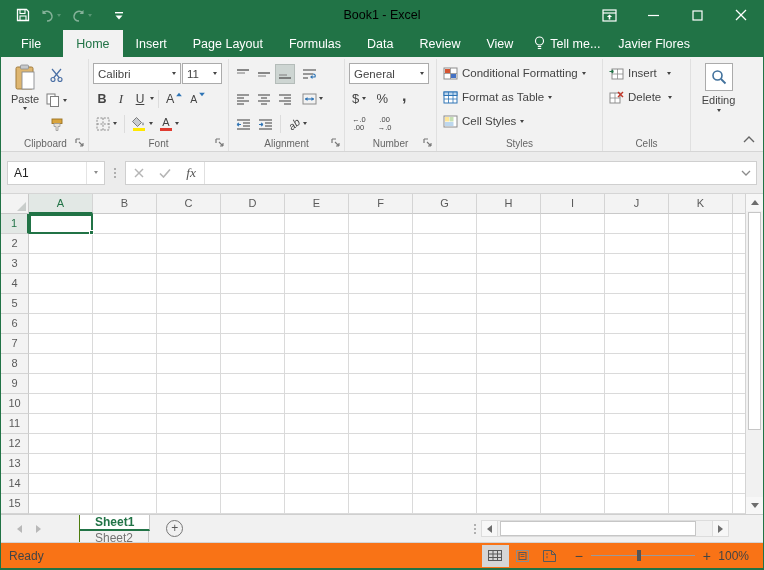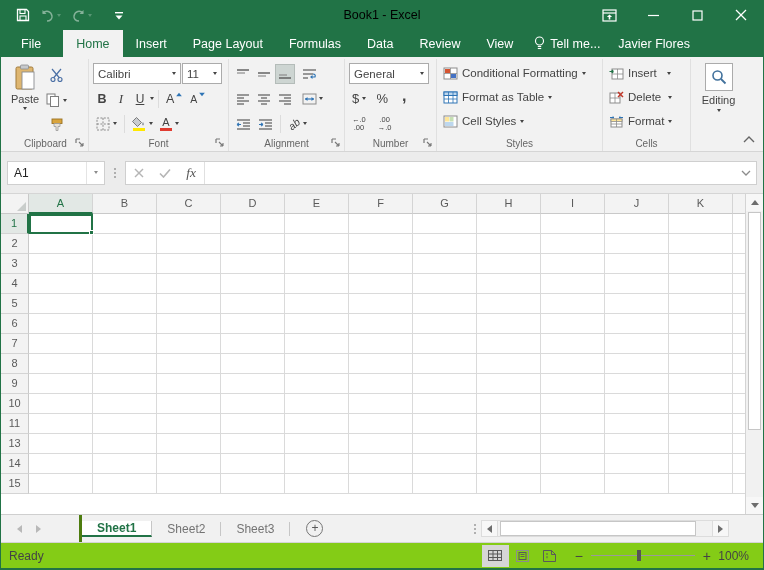--- a/index.html
+++ b/index.html
@@ -82,32 +82,32 @@
   .fill-handle { position:absolute; right:-3px; bottom:-3px; width:5px; height:5px; background:var(--excel-green); border:1px solid #fff; }
   .row-sliver { flex:1; border-bottom:1px solid #dadada; }
   .vscroll { width:18px; background:#f1f1f1; border-left:1px solid #d4d4d4; display:flex; flex-direction:column; align-items:stretch; flex:0 0 auto;}
   .sbtn { height:17px; display:flex; align-items:center; justify-content:center; font-size:7px; color:#6d6d6d; background:#f7f7f7; }
   .vthumb { margin:1px 2px 0 2px; height:218px; background:#fff; border:1px solid #c6c6c6; }
   .vspace { flex:1; }
 
   
   .sheetbar { height:28px; background:#f1f1f1; border-top:1px solid #cfcfcf; display:flex; align-items:stretch; font-size:12px; flex:0 0 auto;}
   .snav { display:flex; align-items:center; gap:14px; padding:0 16px 0 16px; color:#b0b0b0; font-size:9px; }
-  .stabs { display:flex; align-items:center; border-left:3px solid #4d7c0f; margin-left:22px; }
+  .stabs { display:flex; align-items:flex-start; border-left:1px solid #4d7c0f; margin-left:22px;flex-direction:column; }
   .stab { display:flex; align-items:center; padding:0 15px; border-right:1px solid #c6c6c6; color:#737373; cursor:default; }
   .stab.active { background:#fff; color:var(--excel-green); font-weight:bold; border-bottom:2px solid var(--excel-green); }
   .addsheet { width:17px; height:17px; border:1px solid #767676; border-radius:50%; color:#595959; font-size:12px; line-height:14px; text-align:center; align-self:center; margin-left:16px; }
   .sspacer { flex:1; }
   .hscroll { display:flex; align-items:center; margin-right:34px; }
   .hsbtn { width:17px; height:17px; background:#f7f7f7; border:1px solid #dcdcdc; display:flex; align-items:center; justify-content:center; font-size:7px; color:#6d6d6d; }
   .htrack { width:214px; height:17px; background:#f1f1f1; border-top:1px solid #dcdcdc; border-bottom:1px solid #dcdcdc; position:relative; }
   .hthumb { position:absolute; left:2px; top:0; width:196px; height:15px; background:#fff; border:1px solid #c6c6c6; }
 
   
-  .statusbar { height:26px; background:#84cc16; border-top:1px solid #d4d4d4; display:flex; align-items:center; flex:0 0 auto;}
+  .statusbar { height:26px; background:#f97316; border-top:1px solid #d4d4d4; display:flex; align-items:center; flex:0 0 auto;}
   .statusbar .ready { padding-left:8px; font-size:12px; color:#444; }
   .stat-right { margin-left:auto; display:flex; align-items:center; }
   .viewbtn { width:27px; height:22px; display:flex; align-items:center; justify-content:center; }
   .viewbtn.hl { background:#d6d6d6; }
   .zoomctl { display:flex; align-items:center; margin-left:12px; gap:8px; color:#444; }
   .zminus,.zplus { font-size:14px; line-height:12px; }
   .ztrack { width:104px; height:1.5px; background:#9a9a9a; position:relative; }
   .zthumb { position:absolute; left:46px; top:-5px; width:4px; height:11px; background:#555; }
   .zoomval { width:52px; text-align:right; padding-right:14px; font-size:12px; }
   .tri-l { width:0;height:0;border-top:4px solid transparent;border-bottom:4px solid transparent;border-right:5px solid #9a9a9a;}
@@ -498,31 +498,20 @@
         <svg width="15" height="13" viewBox="0 0 15 13">
             <rect x="1" y="2" width="10" height="10" fill="#fff" stroke="#8c8c8c" stroke-width="1"></rect>
             <line x1="6" y1="2" x2="6" y2="12" stroke="#8c8c8c" stroke-width="0.8"></line>
             <line x1="1" y1="7" x2="11" y2="7" stroke="#8c8c8c" stroke-width="0.8"></line>
             <line x1="9" y1="1" x2="14" y2="6" stroke="#c0392b" stroke-width="1.5"></line>
             <line x1="14" y1="1" x2="9" y2="6" stroke="#c0392b" stroke-width="1.5"></line>
           </svg>
         <span class="txt">Delete</span>
         <span class="dar sm" style="margin-left:3px"></span>
       </div>
-      <div class="menurow">
-        <svg width="15" height="13" viewBox="0 0 15 13">
-            <path d="M1 2.5 h4 M5 2.5 l-1.3-1 M5 2.5 l-1.3 1 M10 2.5 h4 M10 2.5 l1.3-1 M10 2.5 l1.3 1" stroke="#2e74b5" stroke-width="1" fill="none"></path>
-            <rect x="2" y="4" width="11" height="8" fill="#fff" stroke="#8c8c8c" stroke-width="1"></rect>
-            <rect x="2" y="4" width="11" height="2.5" fill="#ffe699" stroke="#8c8c8c" stroke-width="0.8"></rect>
-            <line x1="7.5" y1="4" x2="7.5" y2="12" stroke="#8c8c8c" stroke-width="0.8"></line>
-            <line x1="2" y1="9" x2="13" y2="9" stroke="#8c8c8c" stroke-width="0.8"></line>
-          </svg>
-        <span class="txt">Format</span>
-        <span class="dar sm"></span>
-      </div>
       <div class="glabel">Cells</div>
     </div>
 
     <div class="group" style="width:54px;border-right:none">
       <div style="display:flex;flex-direction:column;align-items:center;gap:3px;padding-top:2px">
         <span style="width:28px;height:28px;background:#fff;border:1px solid #ababab;display:flex;align-items:center;justify-content:center;">
           <svg width="16" height="16" viewBox="0 0 16 16">
               <circle cx="6.5" cy="6.5" r="4.5" fill="none" stroke="#41719c" stroke-width="1.6"></circle>
               <line x1="10" y1="10" x2="14.5" y2="14.5" stroke="#41719c" stroke-width="1.8"></line>
             </svg>
@@ -731,20 +720,35 @@
             <div class="cell"></div>
             <div class="cell"></div>
             <div class="cell"></div>
             <div class="cell"></div>
             <div class="cell"></div>
             <div class="cell"></div>
             <div class="row-sliver"></div>
           </div>
           <div class="grow">
             <div class="row-h">11</div>
+            <div class="cell"></div>
+            <div class="cell"></div>
+            <div class="cell"></div>
+            <div class="cell"></div>
+            <div class="cell"></div>
+            <div class="cell"></div>
+            <div class="cell"></div>
+            <div class="cell"></div>
+            <div class="cell"></div>
+            <div class="cell"></div>
+            <div class="cell"></div>
+            <div class="row-sliver"></div>
+          </div>
+          <div class="grow">
+            <div class="row-h">12</div>
             <div class="cell"></div>
             <div class="cell"></div>
             <div class="cell"></div>
             <div class="cell"></div>
             <div class="cell"></div>
             <div class="cell"></div>
             <div class="cell"></div>
             <div class="cell"></div>
             <div class="cell"></div>
             <div class="cell"></div>

